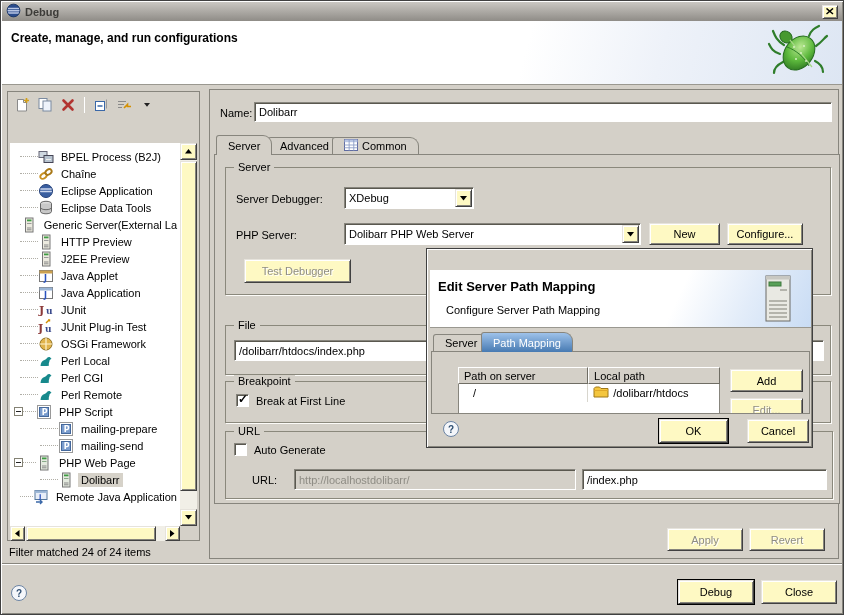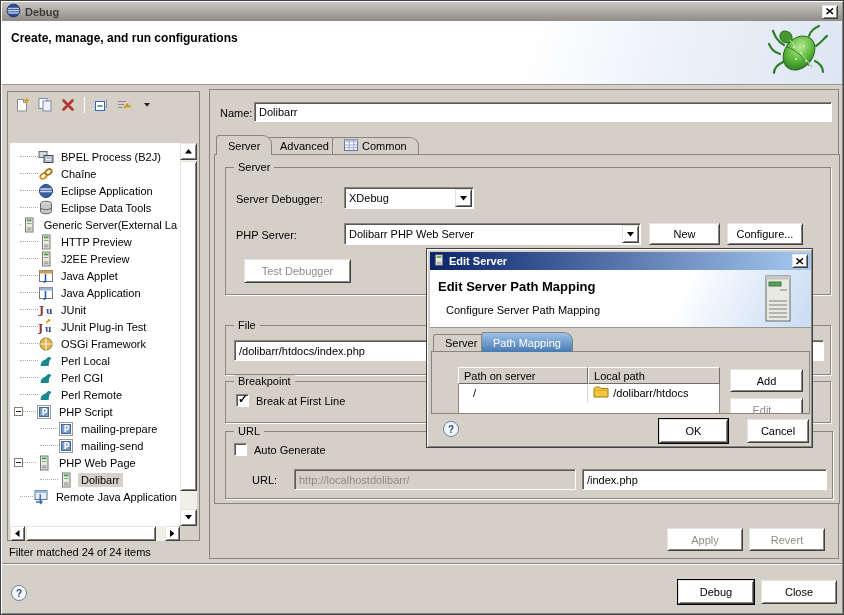--- a/index.html
+++ b/index.html
@@ -2,21 +2,21 @@
 <html><head>
 <meta charset="utf-8">
 <style>
   html,body{margin:0;padding:0;background:#777;}
   *{box-sizing:border-box;cursor:default;}
   #win{position:relative;width:844px;height:615px;background:#d4d0c8;
        font-family:"Liberation Sans",sans-serif;font-size:11px;color:#000;
        border:1px solid #404040;box-shadow:inset 1px 1px 0 #fff,inset -1px -1px 0 #87857d;overflow:hidden;}
   .abs{position:absolute;}
   
-  .raised{background:#ffffff;border:1px solid;border-color:#e6e3dc #404040 #404040 #e6e3dc;
+  .raised{background:#fef9c3;border:1px solid;border-color:#e6e3dc #404040 #404040 #e6e3dc;
           box-shadow:inset 1px 1px 0 #fff,inset -1px -1px 0 #87857d;}
   .sunken{background:#fff;border:1px solid;border-color:#87857d #fff #fff #87857d;
           box-shadow:inset 1px 1px 0 #5a584f;}
   .btn{display:flex;align-items:center;justify-content:center;font-size:11px;}
   .btn.default{outline:1px solid #000;}
   .btn.disabled{color:#8e8c84;text-shadow:1px 1px 0 #fff;}
   .group{border:1px solid #8a887c;box-shadow:1px 1px 0 #fcfbf8;}
   .group>.legend{position:absolute;top:-7px;left:8px;background:#d4d0c8;padding:0 4px;}
   input{font-family:"Liberation Sans",sans-serif;font-size:11px;color:#000;outline:none;}
   input.sunken{padding:2px 4px;}
@@ -520,33 +520,20 @@
   </div>
 
   <div class="abs" style="left:1px;top:562px;right:1px;height:2px;border-top:1px solid #87857d;border-bottom:1px solid #fff;"></div>
   <div class="abs help-circle" style="left:10px;top:584px;">
       <span>?</span>
     </div>
   <div class="abs raised btn default" style="left:677px;top:579px;width:76px;height:24px;">Debug</div>
   <div class="abs raised btn" style="left:760px;top:579px;width:76px;height:24px;">Close</div>
 
   <div id="edit-dialog" class="abs">
-    <div id="dlg-titlebar" class="abs">
-      <span><svg width="12" height="14" viewBox="0 0 16 16">
-            <rect x="3" y="1" width="10" height="14" fill="#eceadf" stroke="#555"></rect>
-            <rect x="5" y="3" width="6" height="2" fill="#3f9b44"></rect>
-            <path d="M5 11h6M5 13h6" stroke="#888"></path>
-          </svg></span>
-      <span>Edit Server</span>
-      <span class="raised btn xbtn" style="margin-left:auto;">
-          <svg width="8" height="7" viewBox="0 0 8 7">
-            <path d="M0.5 0.5L7 6M7 0.5L0.5 6" stroke="#000" stroke-width="1.5"></path>
-          </svg>
-        </span>
-    </div>
     <div id="dlg-header" class="abs">
       <div class="abs" style="left:8px;top:9px;font-weight:bold;font-size:13px;">Edit Server Path Mapping</div>
       <div class="abs" style="left:16px;top:34px;">Configure Server Path Mapping</div>
       <div class="abs" style="right:14px;top:5px;">
         <svg width="38" height="48" viewBox="0 0 38 48">
             <rect x="7" y="1" width="24" height="45" fill="#e9e9e3" stroke="#6a6a66"></rect>
             <rect x="7" y="1" width="24" height="3.5" fill="#c8c8c2"></rect>
             <rect x="10" y="7" width="12" height="4" fill="#58a058" stroke="#3f7a3f"></rect>
             <rect x="21" y="14" width="7" height="2" fill="#b4b4ac"></rect>
             <g fill="#b4b4ac">

